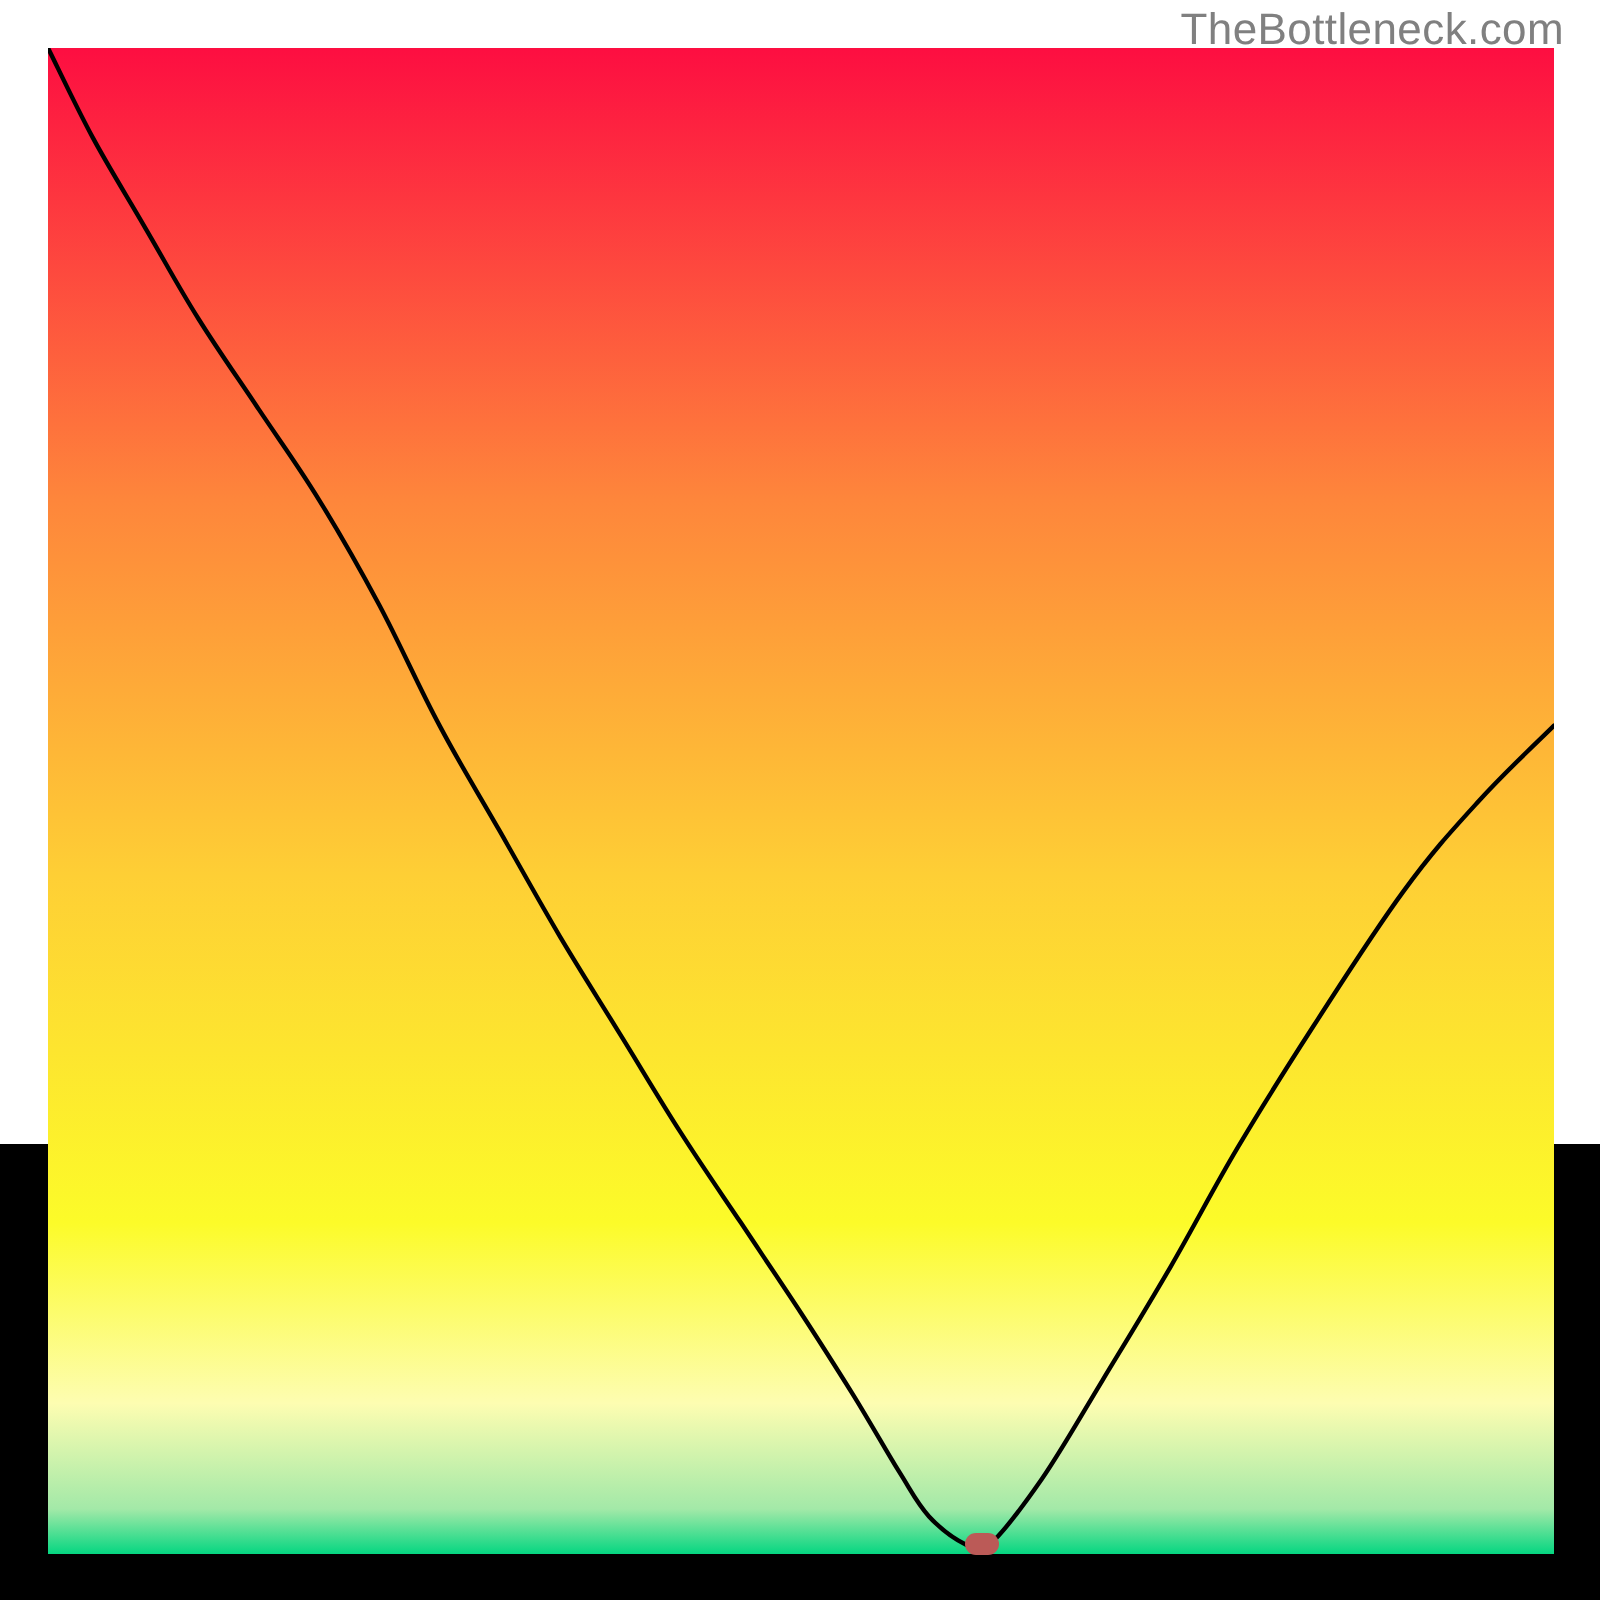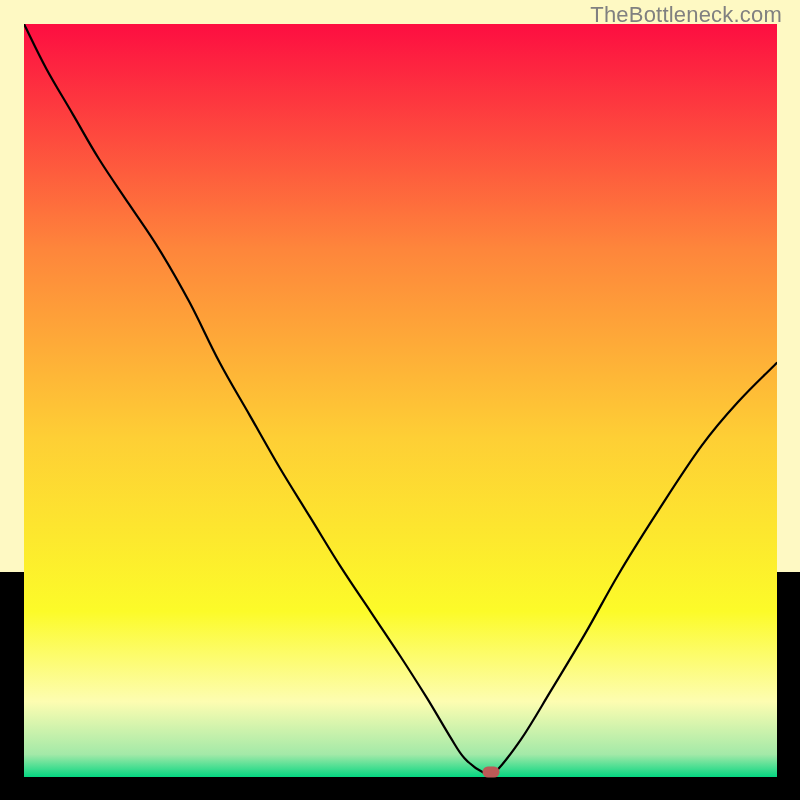--- a/index.html
+++ b/index.html
@@ -10,21 +10,21 @@
     background: #000000;
     overflow: hidden;
     font-family: Arial, Helvetica, sans-serif;
   }
   .frame {
     position: absolute;
     left: 0;
     top: 0;
     width: 800px;
     height: 572px;
-    background: #fef9c3;
+    background: #ffffff;
   }
   .watermark {
     position: absolute;
     top: 2px;
     right: 18px;
     color: #808080;
     font-size: 22px;
     font-weight: 500;
     letter-spacing: 0.2px;
     font-family: Arial, Helvetica, sans-serif;

